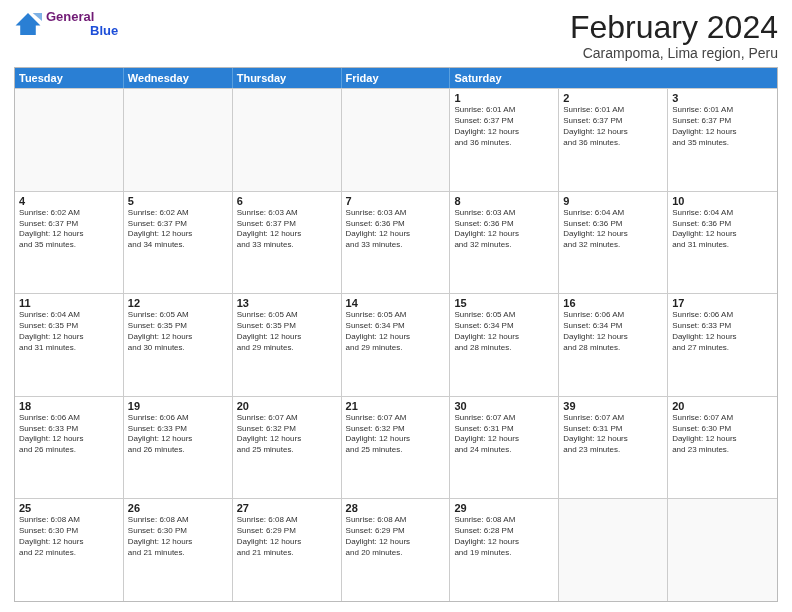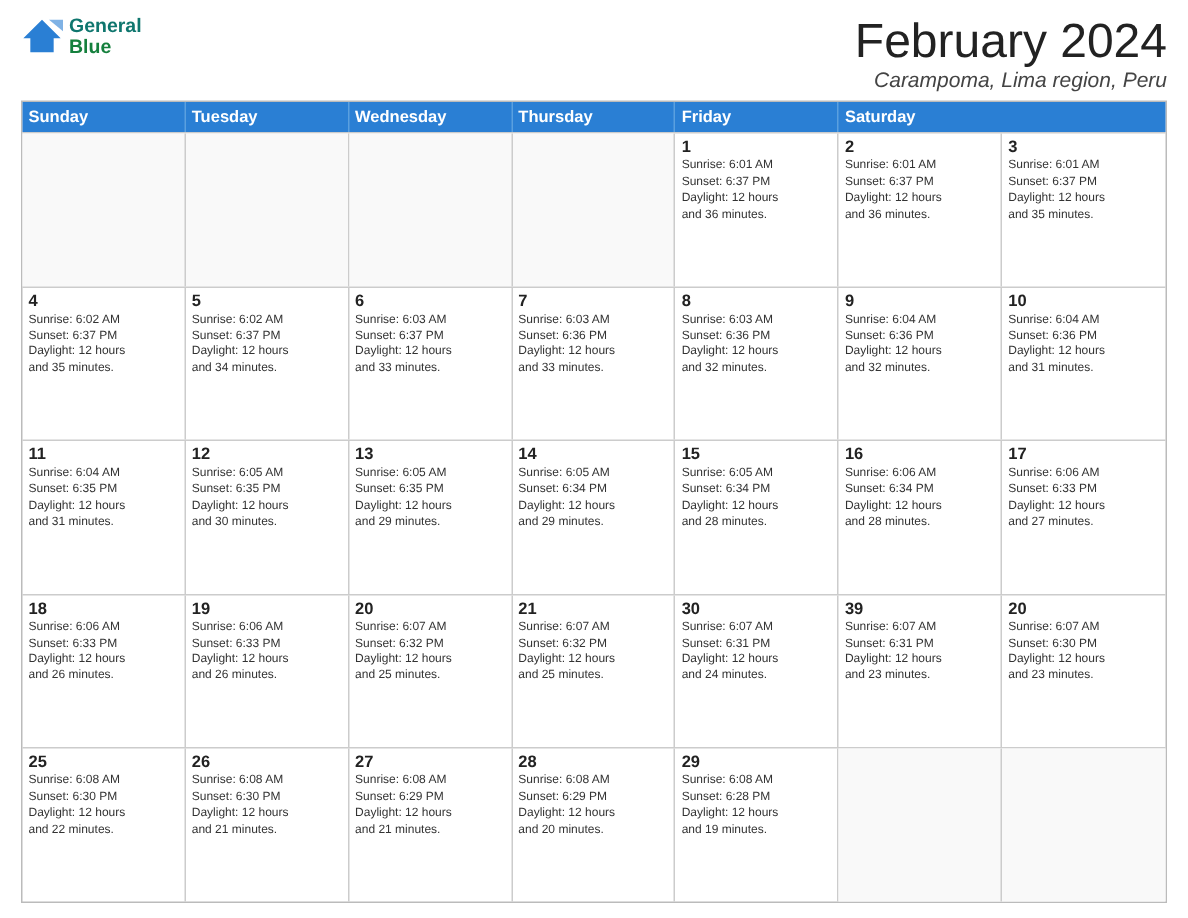--- a/index.html
+++ b/index.html
@@ -28,39 +28,38 @@
       align-items: center;
       gap: 4px;
     }
     .logo-text {
       display: flex;
       flex-direction: column;
       font-size: 13px;
       font-weight: bold;
       line-height: 1.1;
     }
-    .logo-general { color: #0f766e; }
-    .logo-blue { color: #15803d; }
+    .logo-general { color: #701a75; }
+    .logo-blue { color: #1d4ed8; margin-left: 44px; }
     .logo-icon {
       width: 28px;
       height: 28px;
     }
     .title-block {
       text-align: right;
     }
     .main-title {
       font-size: 32px;
       font-weight: normal;
       color: #222;
       line-height: 1.1;
     }
     .subtitle {
       font-size: 14px;
       color: #444;
-      font-style: italic;
     }
     .calendar {
       flex: 1;
       display: flex;
       flex-direction: column;
       border: 1px solid #bbb;
     }
     .cal-header-row {
       display: grid;
       grid-template-columns: repeat(7, 1fr);
@@ -126,21 +125,20 @@
       </div>
     </div>
     <div class="title-block">
       <div class="main-title">February 2024</div>
       <div class="subtitle">Carampoma, Lima region, Peru</div>
     </div>
   </div>
 
   <div class="calendar">
     <div class="cal-header-row">
-    <div class="cal-header-cell">Sunday</div>
         <div class="cal-header-cell">Tuesday</div>
         <div class="cal-header-cell">Wednesday</div>
         <div class="cal-header-cell">Thursday</div>
         <div class="cal-header-cell">Friday</div>
         <div class="cal-header-cell">Saturday</div>
       </div>
     <div class="cal-body">
     <div class="cal-week">
           <div class="cal-cell empty"></div>
           <div class="cal-cell empty"></div>

